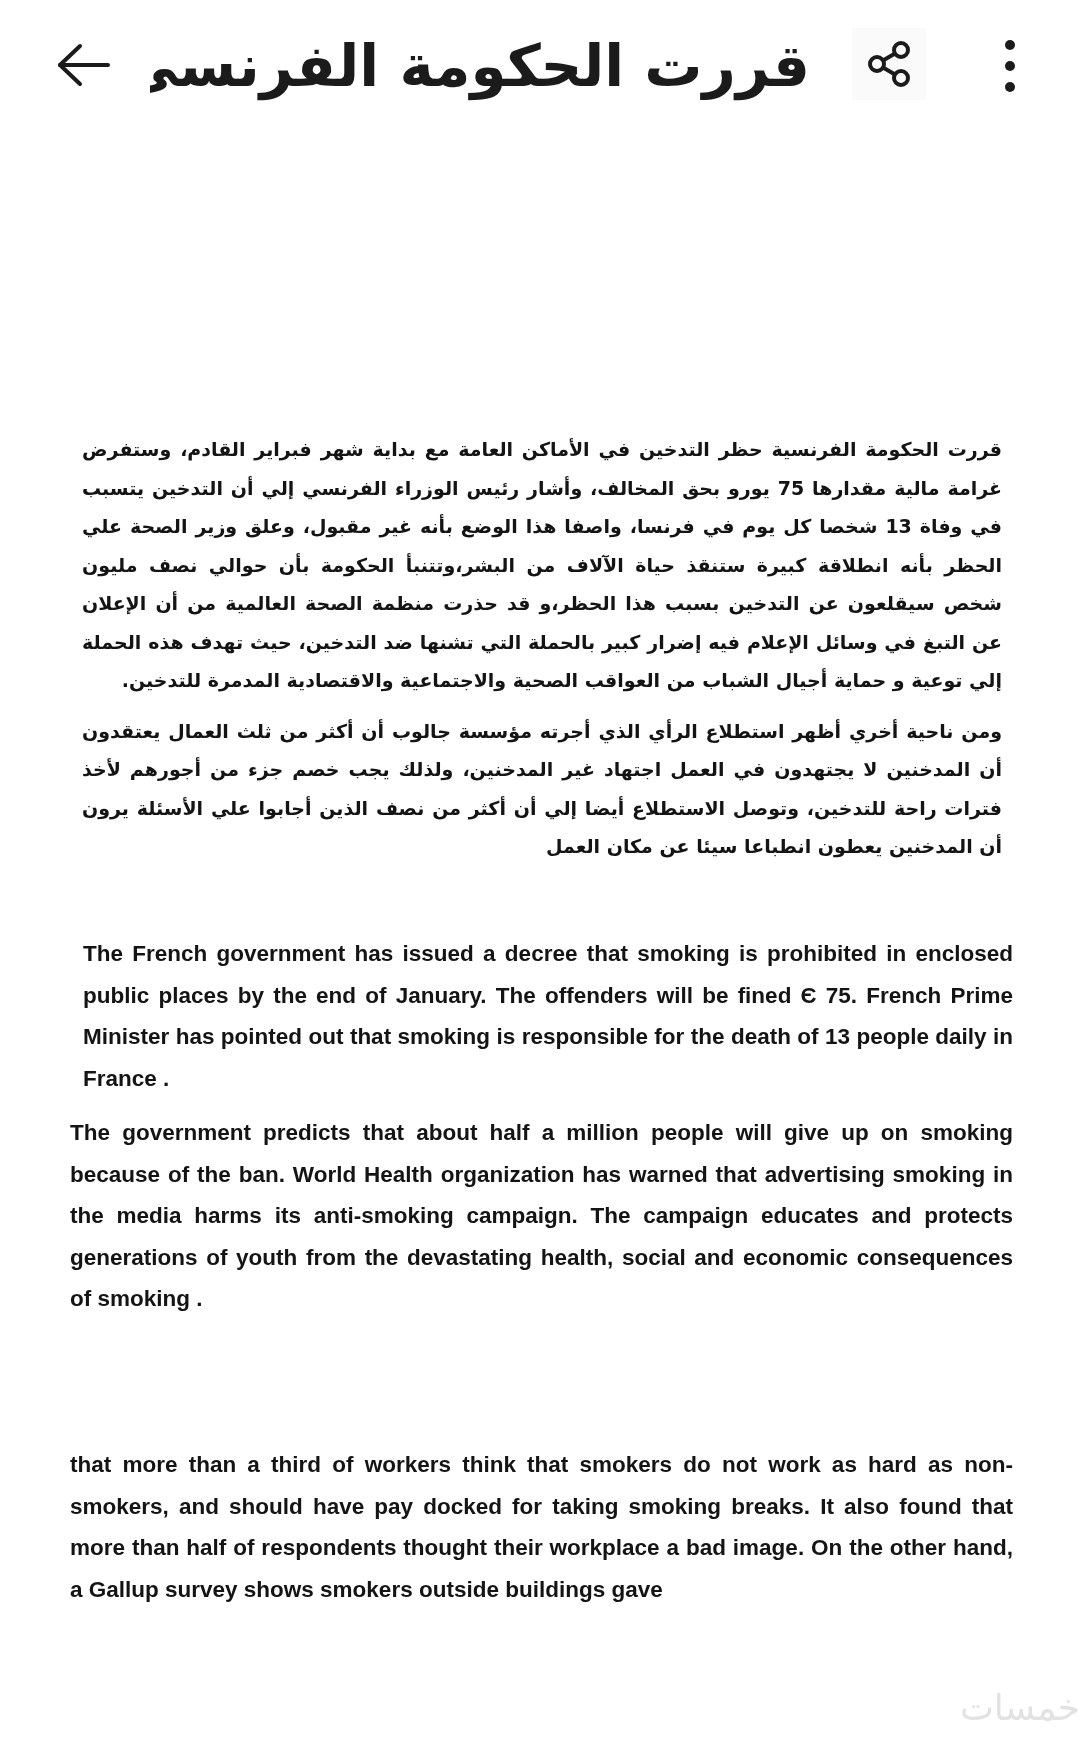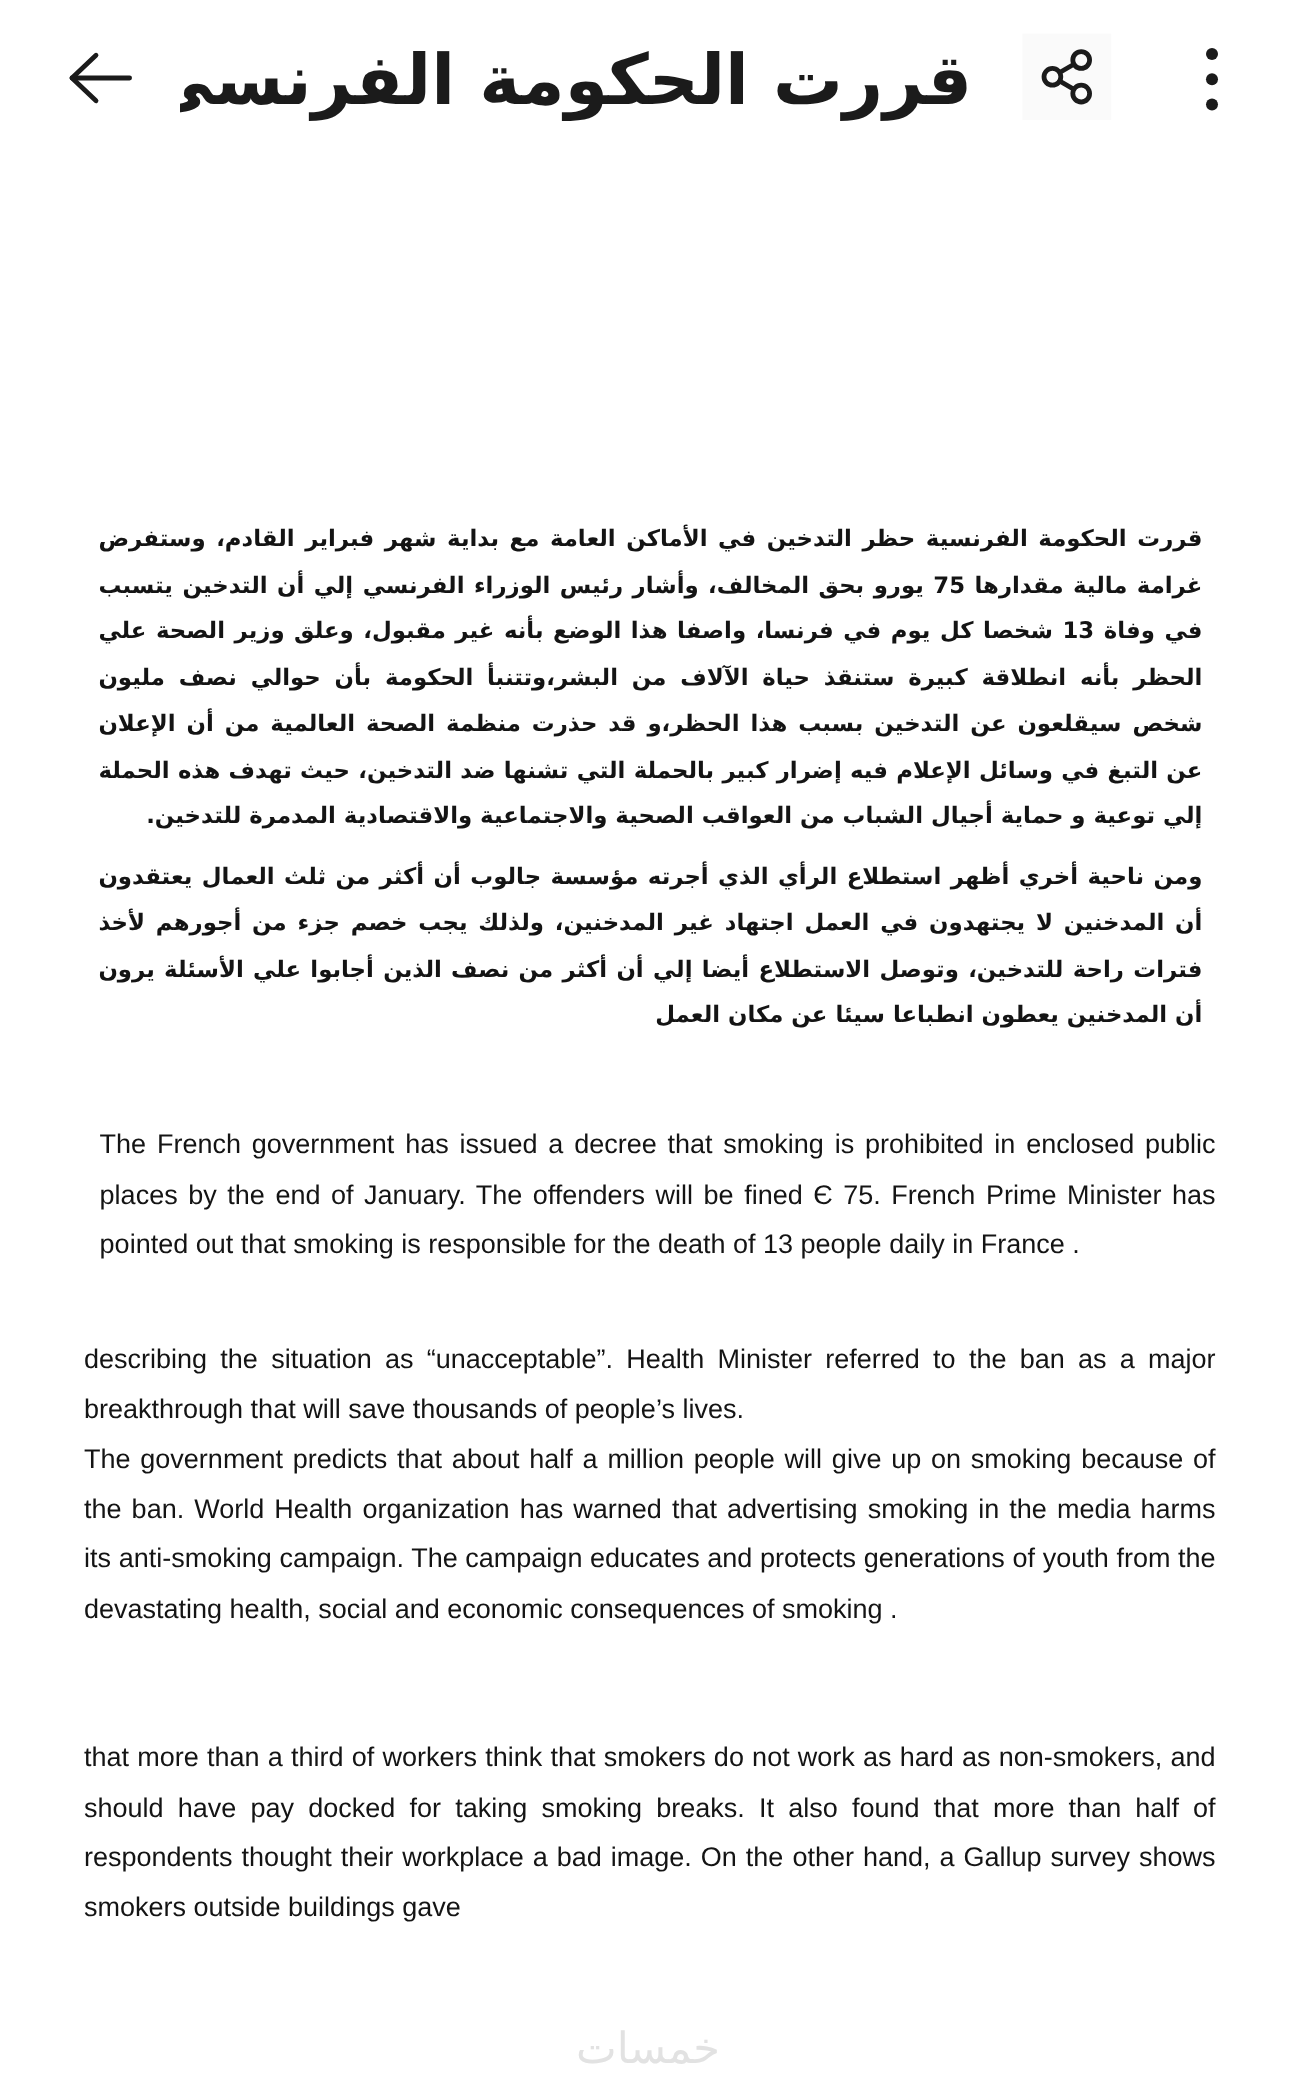--- a/index.html
+++ b/index.html
@@ -76,37 +76,36 @@
       font-size: 19px;
       line-height: 38.5px;
       color: #141414;
     }
     .arabic-block p { margin: 12px; }
 
     
     .en-block {
       position: absolute;
       font-family: "Liberation Sans", sans-serif;
-      font-weight: normal;
+      font-weight: bold;
       font-size: 22.5px;
       line-height: 41.5px;
       color: #141414;
       text-align: justify;
     }
     .en-block p { margin: 0; }
     .en-1 { left: 83px; top: 933px; width: 930px; }
     .en-2 { left: 70px; top: 1112px; width: 943px; }
     .en-3 { left: 70px; top: 1444px; width: 943px; }
 
     
     .watermark {
       position: absolute;
       left: 0; top: 1688px;
       width: 1080px;
-      text-align: center;
       direction: rtl;
       font-family: "DejaVu Sans", sans-serif;
       font-size: 36px;
       line-height: 40px;
       color: #e2e2e2;
     }
   </style>
 </head>
 <body>
 
@@ -142,21 +141,20 @@
 <section class="arabic-block">
   <p>قررت الحكومة الفرنسية حظر التدخين في الأماكن العامة مع بداية شهر فبراير القادم، وستفرض غرامة مالية مقدارها 75 يورو بحق المخالف، وأشار رئيس الوزراء الفرنسي إلي أن التدخين يتسبب في وفاة 13 شخصا كل يوم في فرنسا، واصفا هذا الوضع بأنه غير مقبول، وعلق وزير الصحة علي الحظر بأنه انطلاقة كبيرة ستنقذ حياة الآلاف من البشر،وتتنبأ الحكومة بأن حوالي نصف مليون شخص سيقلعون عن التدخين بسبب هذا الحظر،و قد حذرت منظمة الصحة العالمية من أن الإعلان عن التبغ في وسائل الإعلام فيه إضرار كبير بالحملة التي تشنها ضد التدخين، حيث تهدف هذه الحملة إلي توعية و حماية أجيال الشباب من العواقب الصحية والاجتماعية والاقتصادية المدمرة للتدخين.</p>
   <p>ومن ناحية أخري أظهر استطلاع الرأي الذي أجرته مؤسسة جالوب أن أكثر من ثلث العمال يعتقدون أن المدخنين لا يجتهدون في العمل اجتهاد غير المدخنين، ولذلك يجب خصم جزء من أجورهم لأخذ فترات راحة للتدخين، وتوصل الاستطلاع أيضا إلي أن أكثر من نصف الذين أجابوا علي الأسئلة يرون أن المدخنين يعطون انطباعا سيئا عن مكان العمل</p>
 </section>
 
 <section class="en-block en-1">
   <p>The French government has issued a decree that smoking is prohibited in enclosed public places by the end of January. The offenders will be fined Є 75. French Prime Minister has pointed out that smoking is responsible for the death of 13 people daily in France .</p>
 </section>
 
 <section class="en-block en-2">
-  <p>describing the situation as “unacceptable”. Health Minister referred to the ban as a major breakthrough that will save thousands of people’s lives.</p>
   <p>The government predicts that about half a million people will give up on smoking because of the ban. World Health organization has warned that advertising smoking in the media harms its anti-smoking campaign. The campaign educates and protects generations of youth from the devastating health, social and economic consequences of smoking .</p>
 </section>
 
 <section class="en-block en-3">
   <p>that more than a third of workers think that smokers do not work as hard as non-smokers, and should have pay docked for taking smoking breaks. It also found that more than half of respondents thought their workplace a bad image. On the other hand, a Gallup survey shows smokers outside buildings gave</p>
 </section>
 
 <div class="watermark">خمسات</div>
 
 </body></html>

